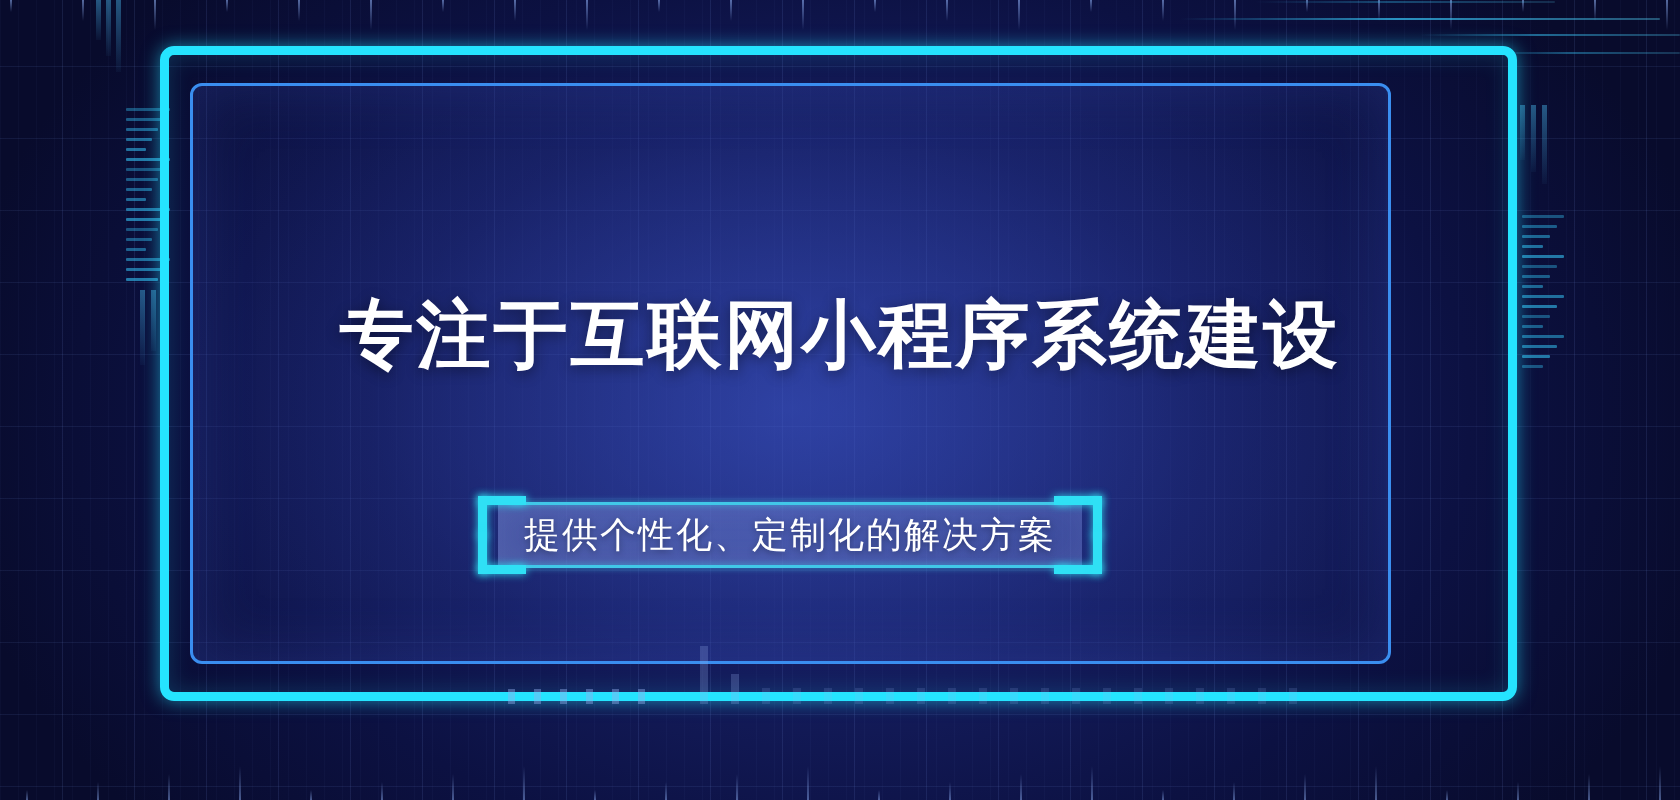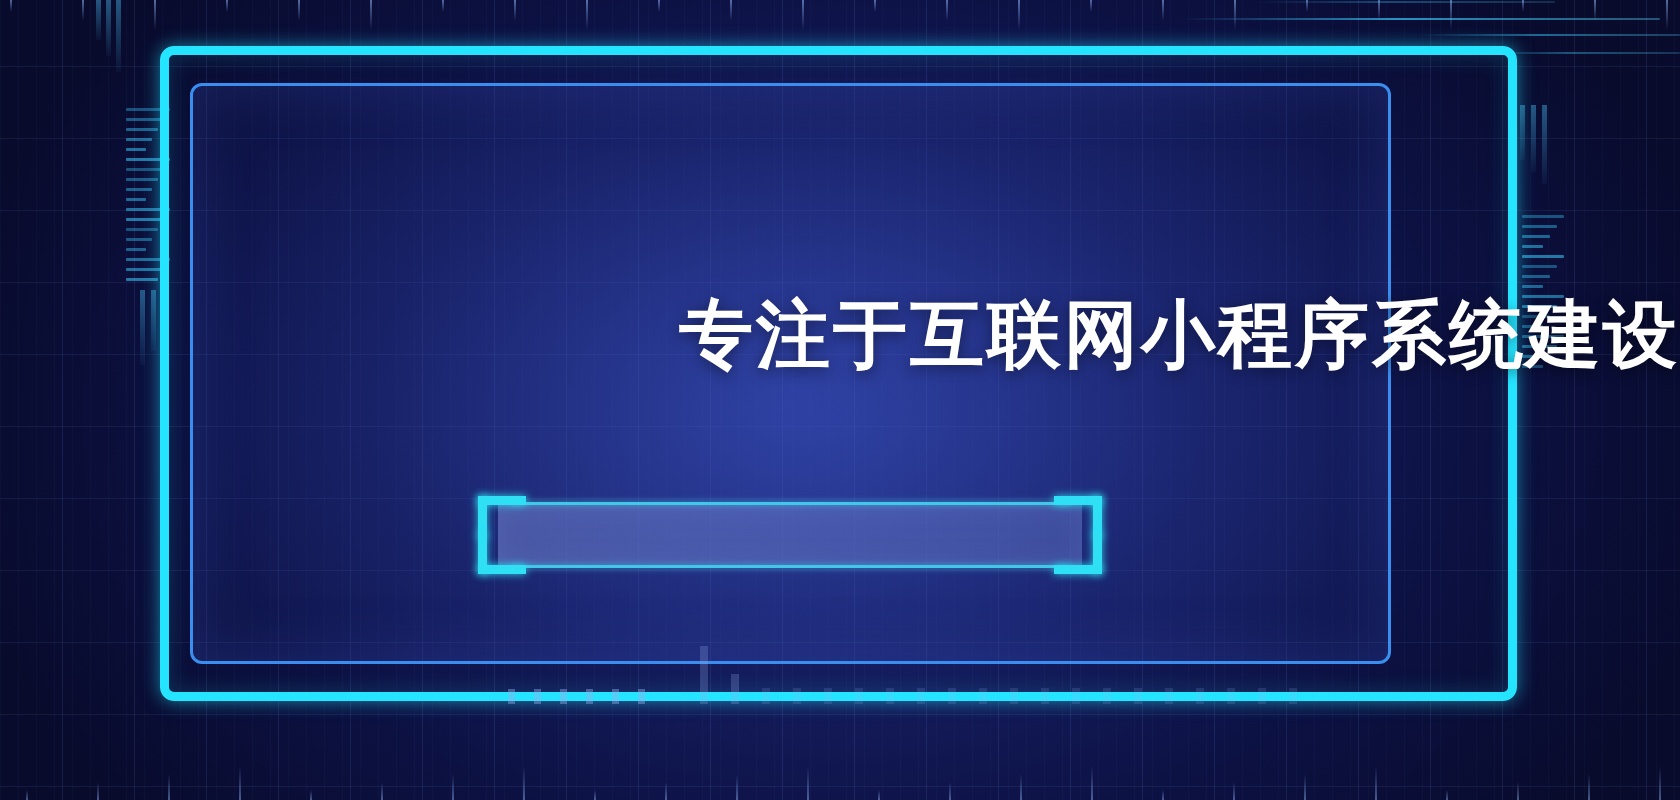--- a/index.html
+++ b/index.html
@@ -65,21 +65,21 @@
     border:3px solid #3a8ef0;border-radius:12px;
     box-sizing:border-box;
     background:
       radial-gradient(ellipse 760px 520px at 50% 56%, rgba(62,86,200,.55) 0%, rgba(40,56,150,.30) 55%, rgba(24,34,104,.10) 100%);
     box-shadow:inset 0 0 60px rgba(70,100,220,.25);
   }
 
   
   .headline{
     position:absolute;left:0;top:286px;width:100%;
-    text-align:right;color:#ffffff;
+    text-align:center;color:#ffffff;
     font-size:74px;font-weight:700;letter-spacing:3px;
     text-shadow:0 3px 14px rgba(0,0,0,.45);
     white-space:nowrap;
   }
 
   
   .sub-wrap{position:absolute;left:466px;top:466px;width:648px;height:110px;}
   .sub-plate{
     position:absolute;left:32px;top:38px;width:584px;height:62px;
     background:linear-gradient(90deg,rgba(110,128,205,.55),rgba(96,114,196,.48));
@@ -237,20 +237,21 @@
 
     <div class="br" style="left:12px;top:99px;width:48px;height:9px;"></div>
     <div class="br" style="left:12px;top:66px;width:9px;height:42px;"></div>
 
     <div class="br" style="left:588px;top:30px;width:48px;height:9px;"></div>
     <div class="br" style="left:627px;top:30px;width:9px;height:42px;"></div>
 
     <div class="br" style="left:588px;top:99px;width:48px;height:9px;"></div>
     <div class="br" style="left:627px;top:66px;width:9px;height:42px;"></div>
 
+    <div class="sub-text">提供个性化、定制化的解决方案</div>
   </div>
 
   <div class="dash-row" id="dashRow" style="left:508px;bottom:96px;width:160px;height:16px;">
       <i style="left: 0px; height: 15px;"></i>
       <i style="left: 26px; height: 15px;"></i>
       <i style="left: 52px; height: 15px;"></i>
       <i style="left: 78px; height: 15px;"></i>
       <i style="left: 104px; height: 15px;"></i>
       <i style="left: 130px; height: 15px;"></i>
     </div>

